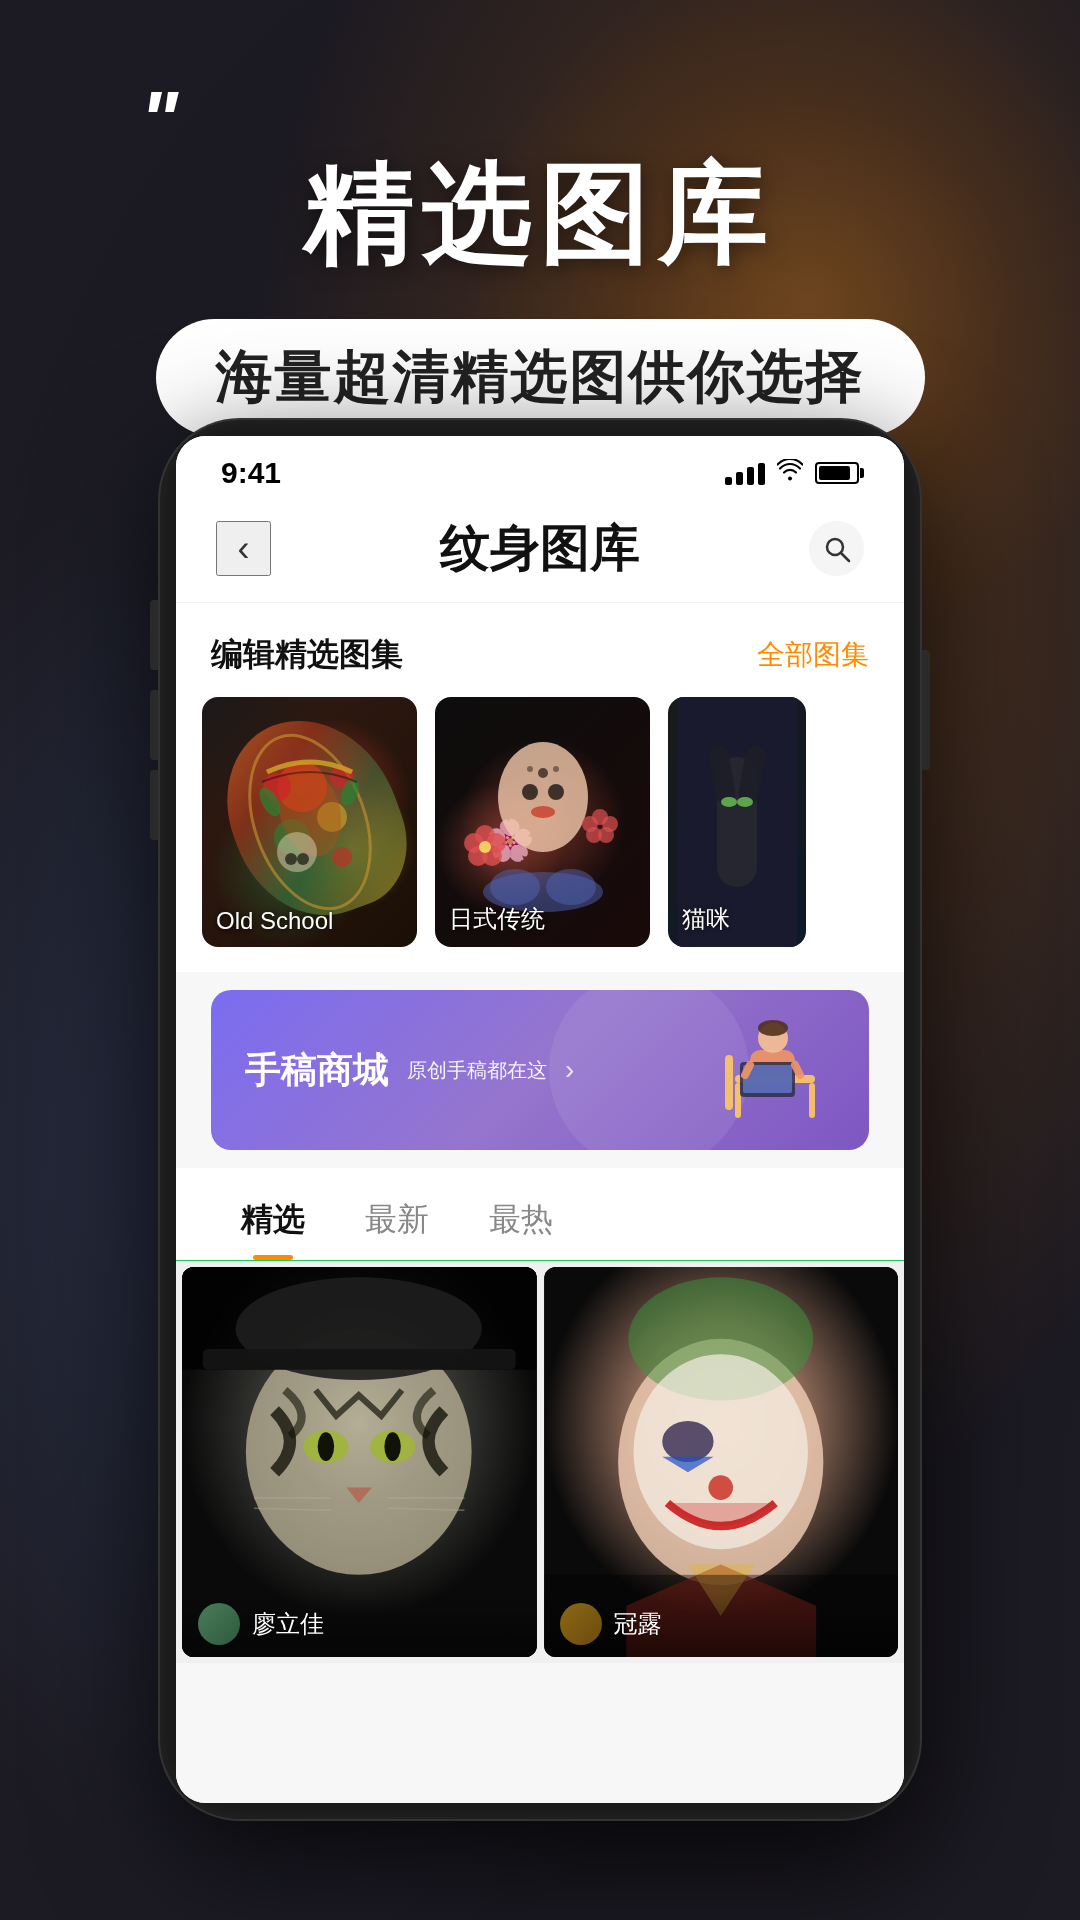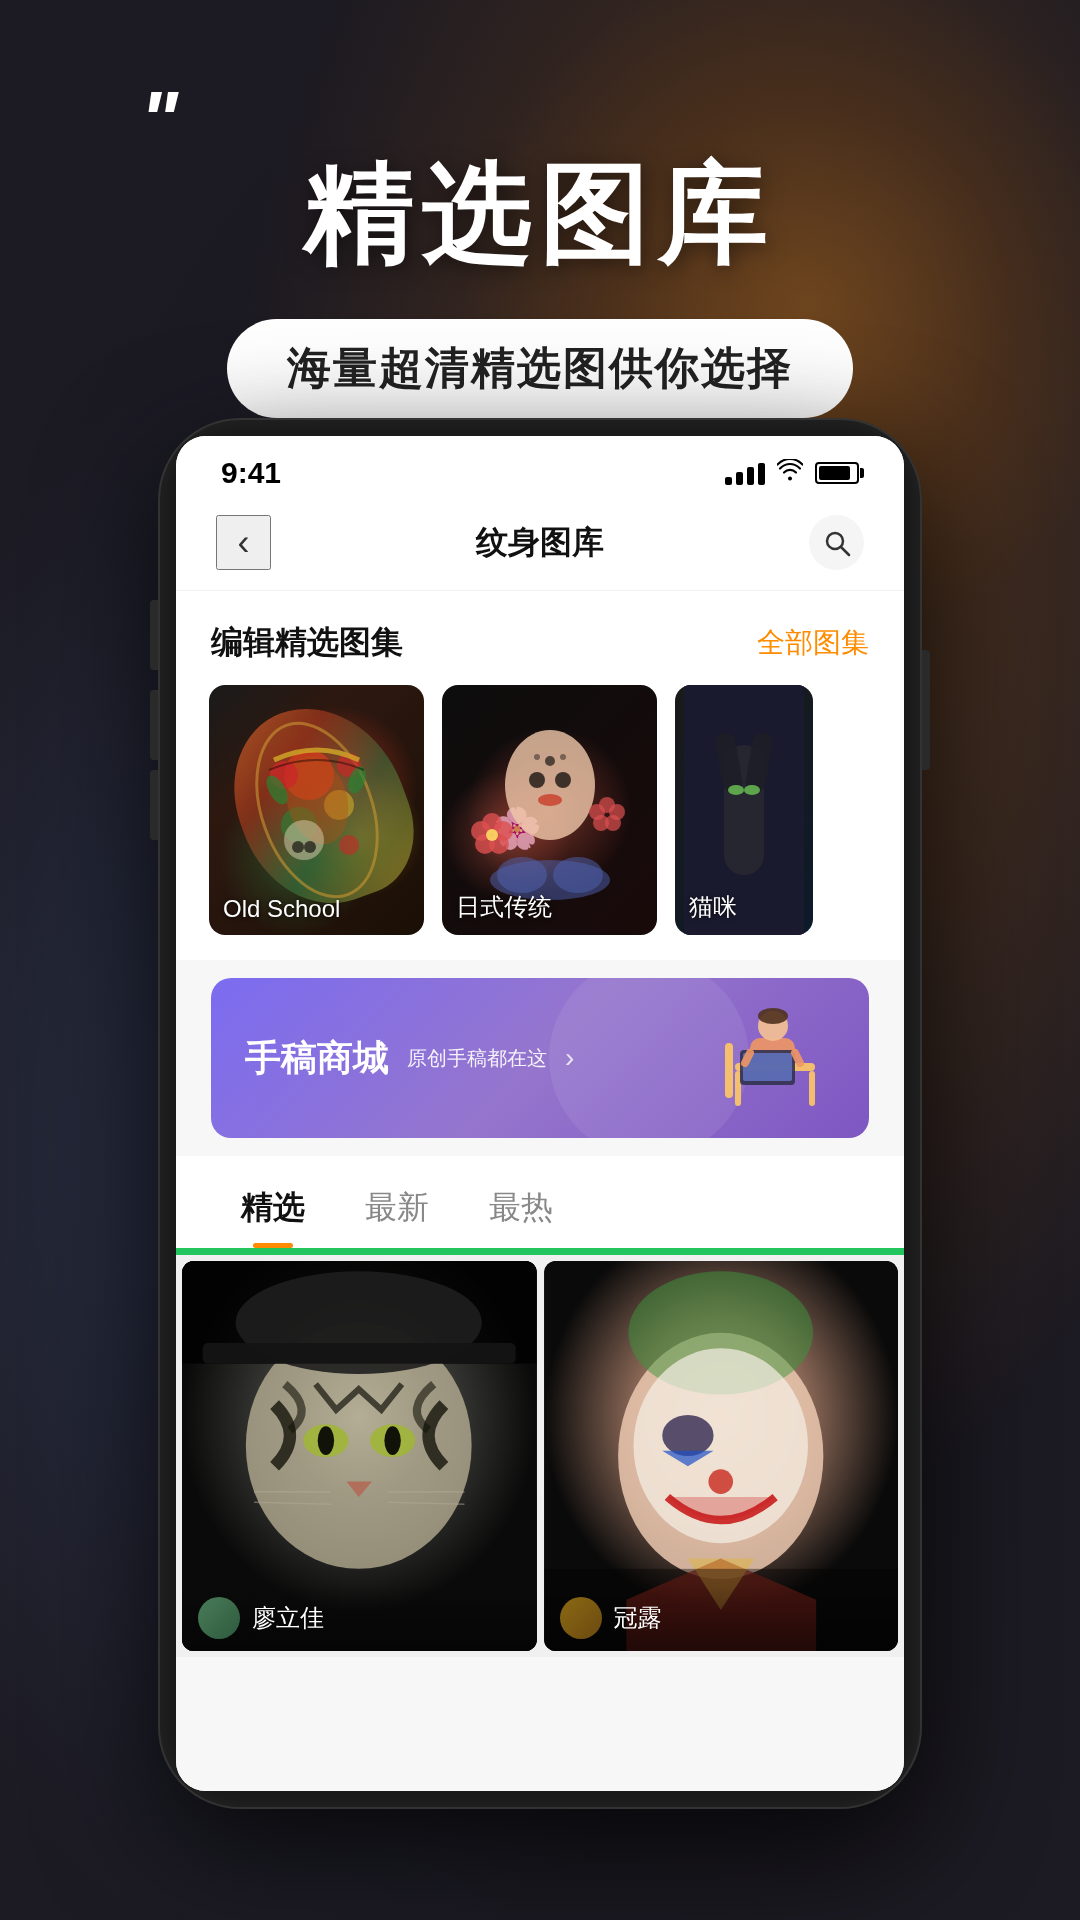--- a/index.html
+++ b/index.html
@@ -69,21 +69,21 @@
       font-weight: 900;
       color: white;
       letter-spacing: 8px;
       text-shadow: 2px 4px 20px rgba(0,0,0,0.5);
     }
 
     .promo-subtitle {
       display: inline-block;
       background: white;
       color: #222;
-      font-size: 44px;
+      font-size: 57px;
       font-weight: 600;
       padding: 20px 60px;
       border-radius: 60px;
       margin-top: 30px;
       letter-spacing: 2px;
     }
 
     
     .phone-wrapper {
       position: absolute;
@@ -218,21 +218,21 @@
       width: 55px;
       height: 55px;
       display: flex;
       align-items: center;
       justify-content: center;
       font-size: 36px;
       color: #333;
     }
 
     .nav-title {
-      font-size: 32px;
+      font-size: 50px;
       font-weight: 600;
       color: #111;
     }
 
     .nav-search {
       width: 55px;
       height: 55px;
       border-radius: 50%;
       background: #f5f5f5;
       display: flex;
@@ -262,21 +262,21 @@
 
     .section-link {
       font-size: 28px;
       color: #FF8C00;
     }
 
     
     .gallery-scroll {
       display: flex;
       gap: 18px;
-      padding: 0 33px 25px;
+      padding: 0 26px 25px;
       background: white;
       overflow: hidden;
     }
 
     .gallery-card {
       flex-shrink: 0;
       width: 215px;
       height: 250px;
       border-radius: 16px;
       overflow: hidden;
@@ -409,21 +409,21 @@
       height: 100px;
       position: relative;
     }
 
     
     .tabs-bar {
       display: flex;
       gap: 0;
       padding: 20px 35px 0;
       background: white;
-      border-bottom: 7px solid #22c55e;
+      border-bottom: 1px solid #22c55e;
     }
 
     .tab-item {
       padding: 10px 30px 18px;
       font-size: 32px;
       color: #888;
       position: relative;
       cursor: pointer;
     }
 

